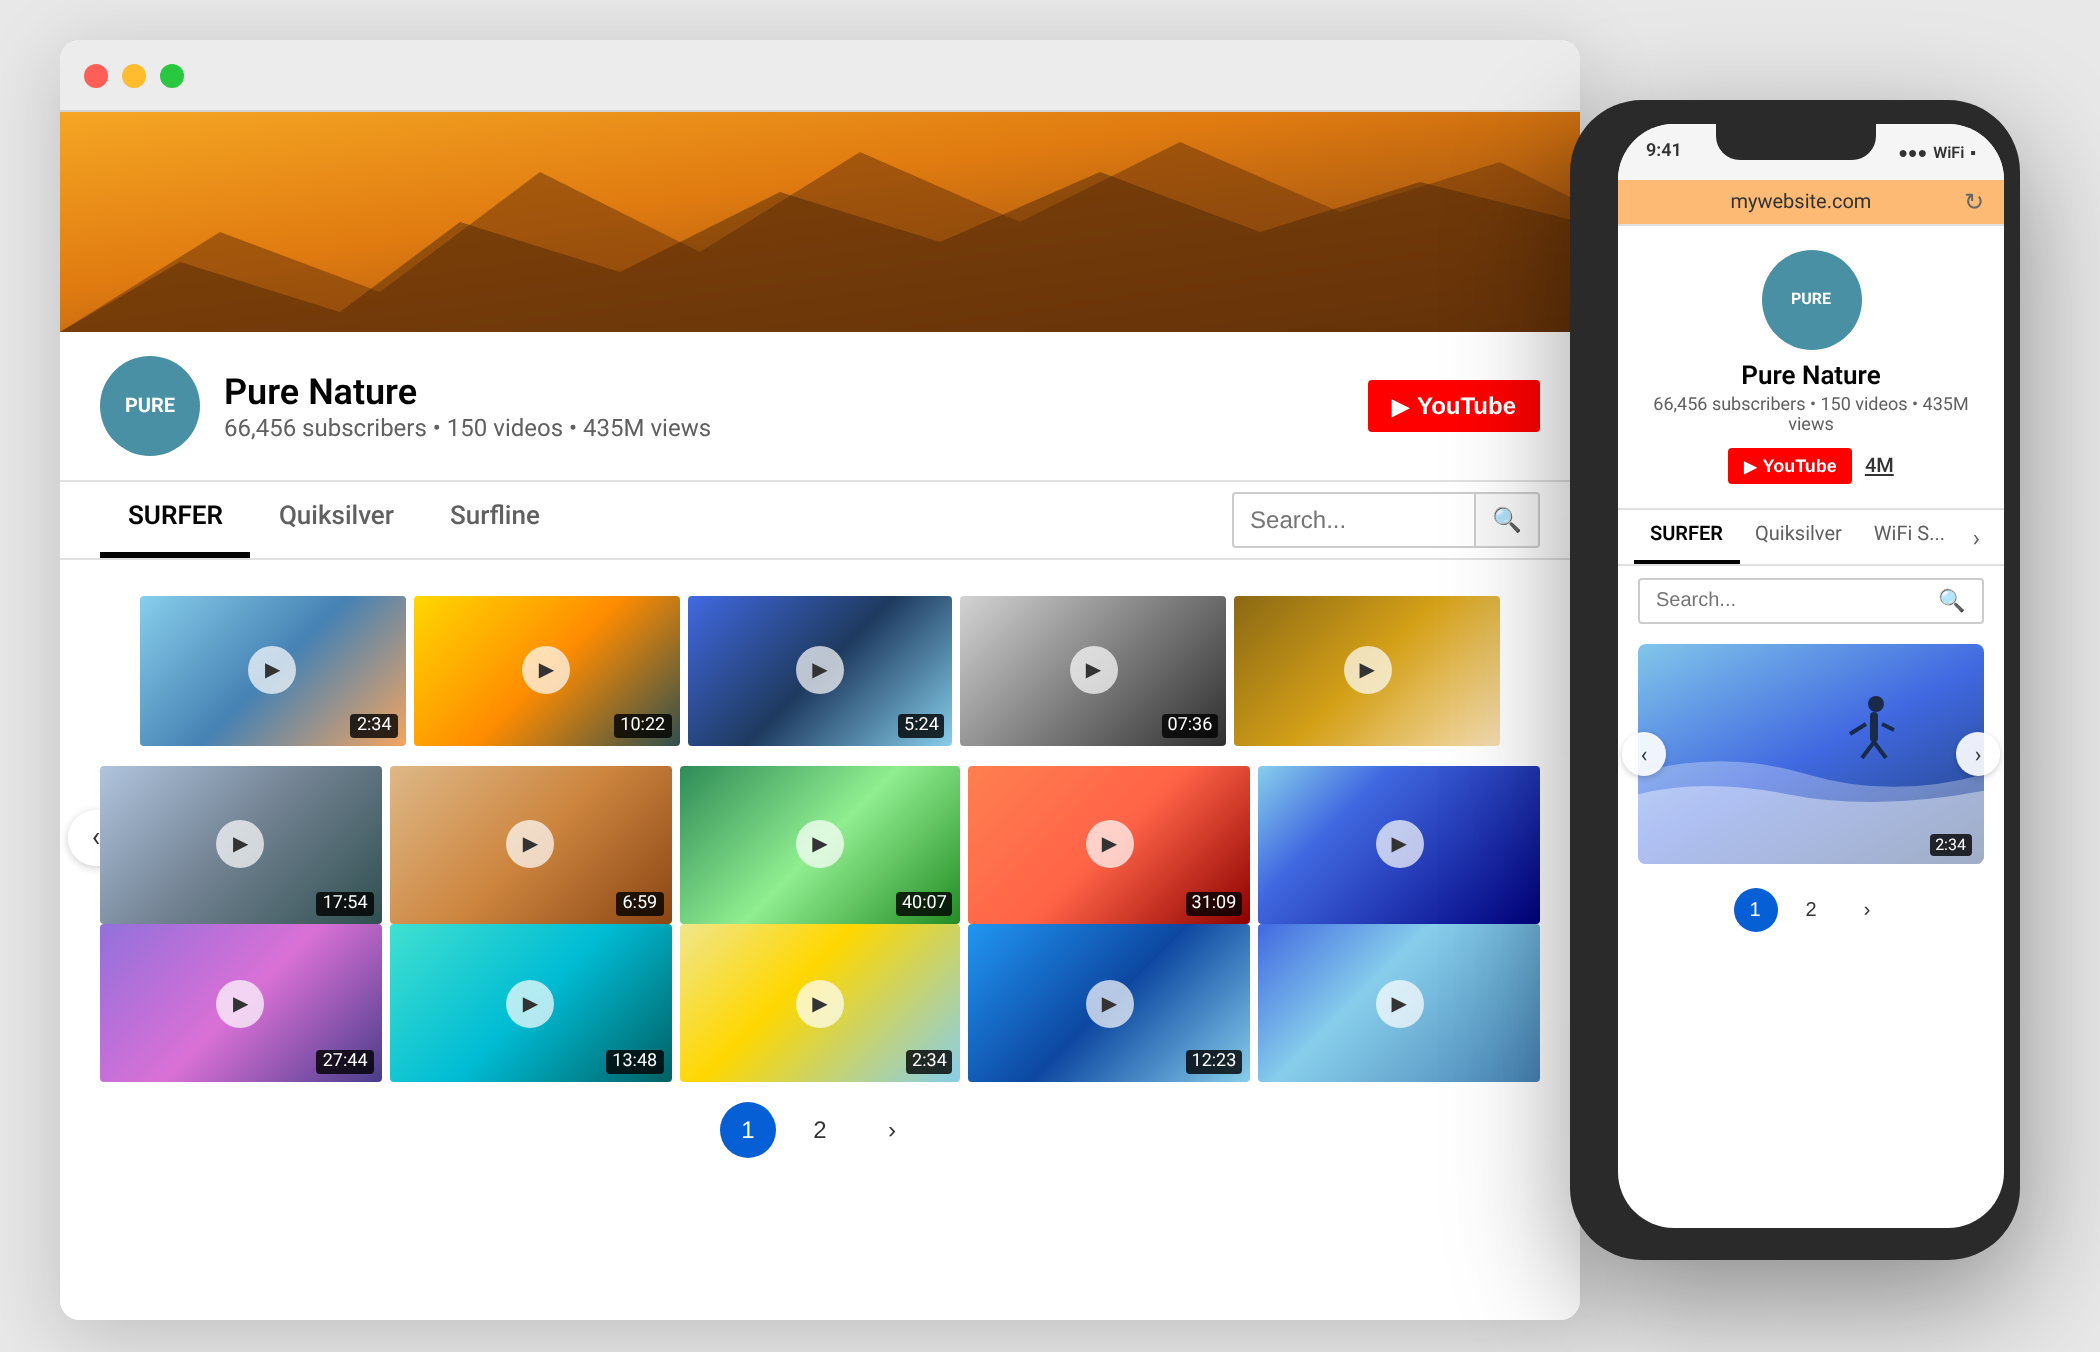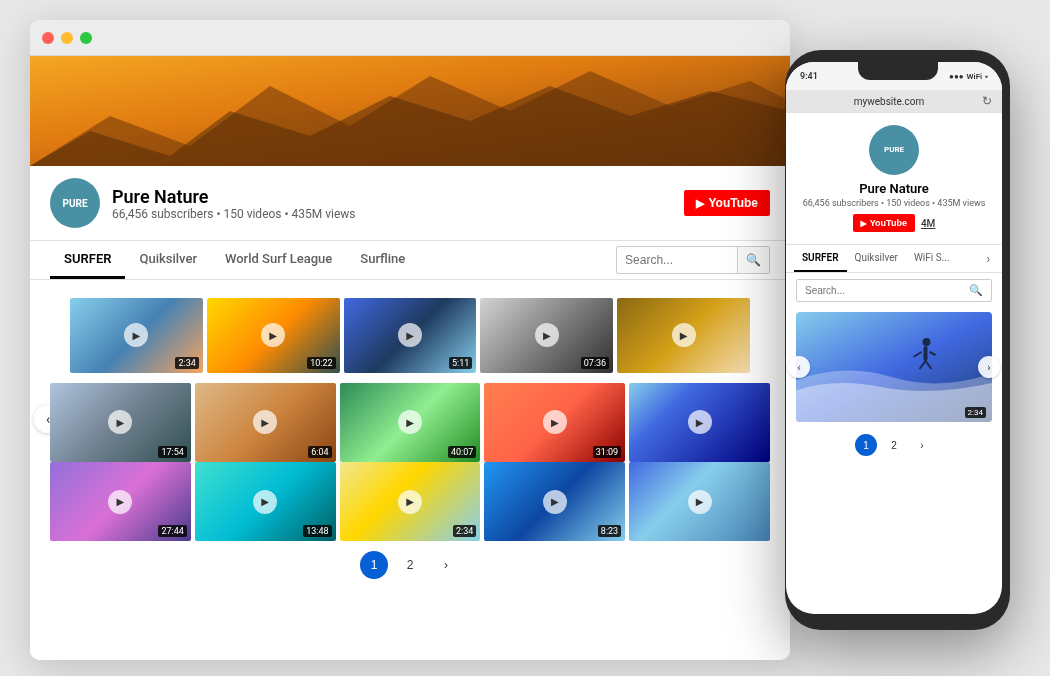--- a/index.html
+++ b/index.html
@@ -294,21 +294,21 @@
       top: 50px;
       width: 225px;
       height: 580px;
       background: #2a2a2a;
       border-radius: 36px;
       box-shadow: 0 20px 60px rgba(0,0,0,0.4);
       display: flex;
       flex-direction: column;
       align-items: center;
       justify-content: flex-start;
-      padding: 12px 8px 16px 1px;
+      padding: 12px 8px 16px 24px;
     }
 
     .phone-notch {
       width: 80px;
       height: 18px;
       background: #2a2a2a;
       border-radius: 0 0 12px 12px;
       position: absolute;
       top: 12px;
       left: 50%;
@@ -333,21 +333,21 @@
       align-items: center;
       justify-content: space-between;
       padding: 0 14px;
       font-size: 9px;
       color: #333;
       font-weight: 600;
       flex-shrink: 0;
     }
 
     .phone-url-bar {
-      background: #e5e5e5;
+      background: #fdba74;
       padding: 4px 10px;
       display: flex;
       align-items: center;
       justify-content: space-between;
       border-bottom: 1px solid #e0e0e0;
       flex-shrink: 0;
     }
 
     .phone-url-text {
       font-size: 10px;
@@ -617,21 +617,20 @@
           </div>
           <button class="yt-subscribe-btn">
             <span style="font-size:11px;">▶</span>
             <span>YouTube</span>
           </button>
         </div>
 
         <div class="yt-nav">
           <div class="yt-nav-tab active">SURFER</div>
           <div class="yt-nav-tab">Quiksilver</div>
-          <div class="yt-nav-tab">World Surf League</div>
           <div class="yt-nav-tab">Surfline</div>
           <div class="yt-search-bar">
             <input type="text" placeholder="Search..." style="">
             <span>🔍</span>
           </div>
         </div>
 
         <div style="position:relative; padding: 8px 20px 0 20px;">
 
           <div class="carousel-nav" style="position:absolute; left:4px; top:calc(50% + 8px); transform:translateY(-50%);">‹</div>
@@ -640,39 +639,39 @@
             <div class="video-thumb thumb-1">
               <div class="video-play-icon">▶</div>
               <span class="video-duration">2:34</span>
             </div>
             <div class="video-thumb thumb-2">
               <div class="video-play-icon">▶</div>
               <span class="video-duration">10:22</span>
             </div>
             <div class="video-thumb thumb-3">
               <div class="video-play-icon">▶</div>
-              <span class="video-duration">5:11</span>
+              <span class="video-duration">5:24</span>
             </div>
             <div class="video-thumb thumb-4">
               <div class="video-play-icon">▶</div>
               <span class="video-duration">07:36</span>
             </div>
             <div class="video-thumb thumb-5">
               <div class="video-play-icon">▶</div>
             </div>
           </div>
 
           <div class="yt-video-grid" style="padding:0;">
             <div class="video-thumb thumb-6">
               <div class="video-play-icon">▶</div>
               <span class="video-duration">17:54</span>
             </div>
             <div class="video-thumb thumb-7">
               <div class="video-play-icon">▶</div>
-              <span class="video-duration">6:04</span>
+              <span class="video-duration">6:59</span>
             </div>
             <div class="video-thumb thumb-8">
               <div class="video-play-icon">▶</div>
               <span class="video-duration">40:07</span>
             </div>
             <div class="video-thumb thumb-9">
               <div class="video-play-icon">▶</div>
               <span class="video-duration">31:09</span>
             </div>
             <div class="video-thumb thumb-10">
@@ -688,21 +687,21 @@
             <div class="video-thumb thumb-12">
               <div class="video-play-icon">▶</div>
               <span class="video-duration">13:48</span>
             </div>
             <div class="video-thumb thumb-13">
               <div class="video-play-icon">▶</div>
               <span class="video-duration">2:34</span>
             </div>
             <div class="video-thumb thumb-14">
               <div class="video-play-icon">▶</div>
-              <span class="video-duration">8:23</span>
+              <span class="video-duration">12:23</span>
             </div>
             <div class="video-thumb thumb-15">
               <div class="video-play-icon">▶</div>
             </div>
           </div>
         </div>
 
         <div class="yt-pagination">
           <button class="page-btn active">1</button>
           <button class="page-btn">2</button>

